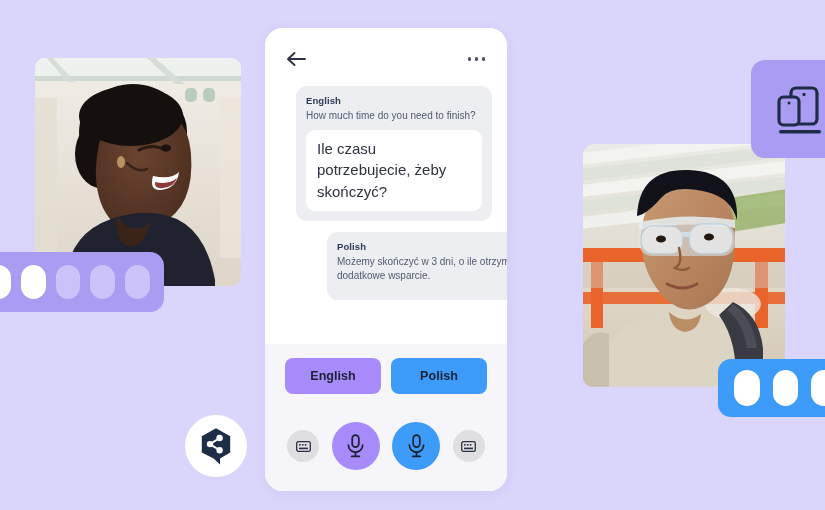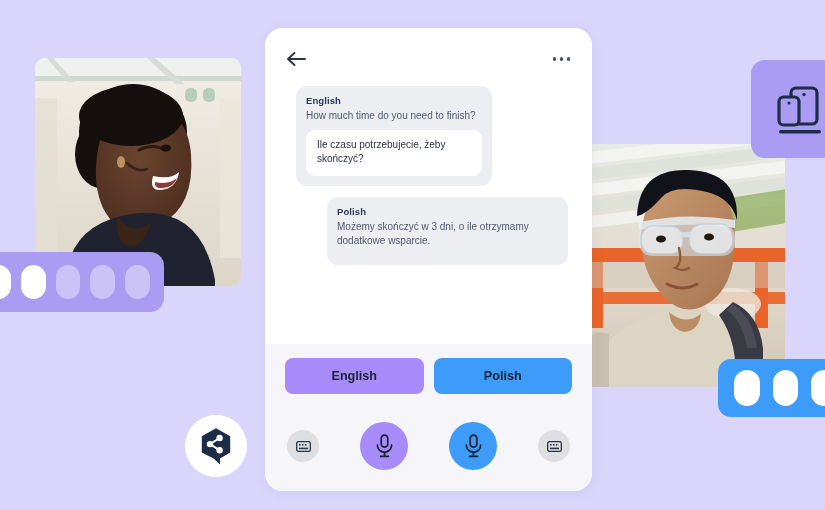--- a/index.html
+++ b/index.html
@@ -108,21 +108,21 @@
     display: flex;
     align-items: center;
     justify-content: center;
   }
 
   
   .phone-card {
     position: absolute;
     left: 265px;
     top: 28px;
-    width: 327px;
+    width: 242px;
     height: 463px;
     background: #ffffff;
     border-radius: 18px;
     overflow: hidden;
     display: flex;
     flex-direction: column;
     box-shadow: 0 2px 14px rgba(60,50,120,0.06);
   }
 
   .phone-top {
@@ -186,21 +186,21 @@
     font-size: 10px;
     line-height: 1.42;
     color: #515a70;
     margin-bottom: 7px;
   }
 
   .bubble-trans {
     background: #ffffff;
     border-radius: 9px;
     padding: 8px 11px 9px 11px;
-    font-size: 10px;
+    font-size: 15px;
     line-height: 1.42;
     color: #2d3142;
   }
 
   
   .phone-bottom {
     flex: 1 1 auto;
     background: #f6f6fa;
     padding: 14px 20px 0 20px;
   }

